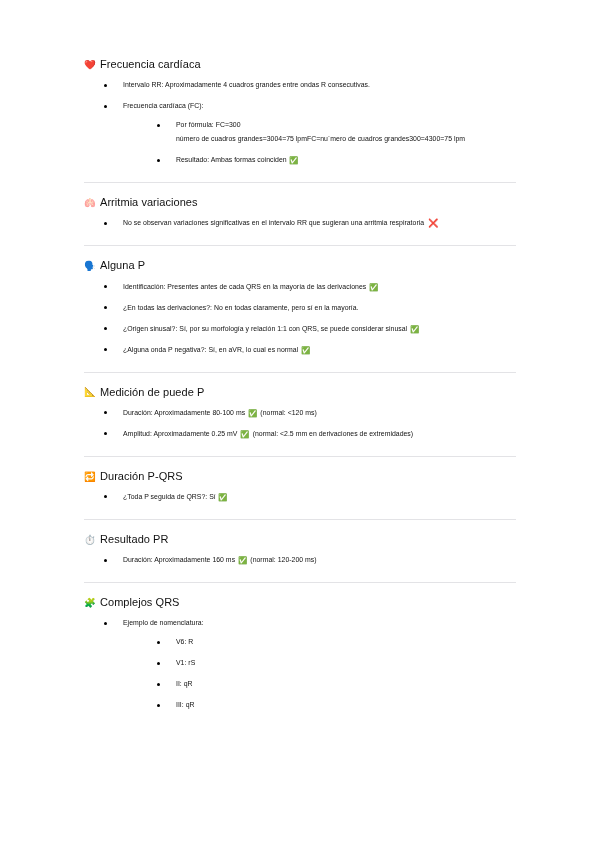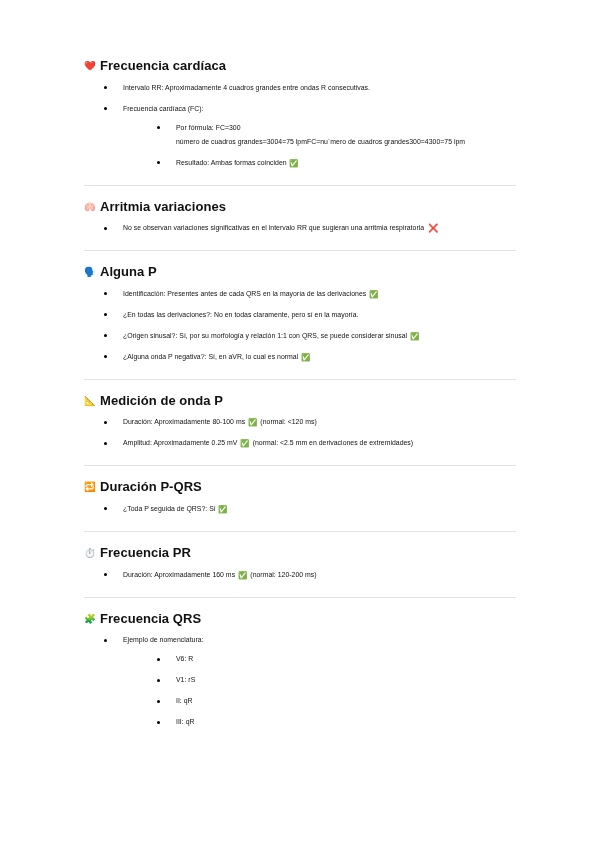--- a/index.html
+++ b/index.html
@@ -47,22 +47,22 @@
   }
   .sec-icon {
     font-size: 9.5px;
     line-height: 1;
     display: inline-block;
     width: 11px;
     text-align: center;
     flex: 0 0 auto;
   }
   .sec-title {
-    font-size: 13px;
-    font-weight: bold;
+    font-size: 11px;
+    font-weight: normal;
     letter-spacing: .05px;
     color: #111111;
     line-height: 1.2;
   }
 
   
   ul.lvl1, ul.lvl2, ul.lvl3 {
     list-style: none;
     margin: 0;
     padding: 0;
@@ -155,21 +155,21 @@
           <li class="item"><span>¿En todas las derivaciones?: No en todas claramente, pero sí en la mayoría.</span></li>
           <li class="item"><span>¿Origen sinusal?: Sí, por su morfología y relación 1:1 con QRS, se puede considerar sinusal</span> <span class="ok">✅</span></li>
           <li class="item"><span>¿Alguna onda P negativa?: Sí, en aVR, lo cual es normal</span> <span class="ok">✅</span></li>
         </ul>
         <div class="sec-spacer"></div>
       </div>
       <div class="section">
         <hr class="divider">
         <div class="sec-head">
           <span class="sec-icon">📐</span>
-          <span class="sec-title">Medición de onda P</span>
+          <span class="sec-title">Medición de puede P</span>
         </div>
         <ul class="lvl1">
           <li class="item"><span>Duración: Aproximadamente 80-100 ms</span> <span class="ok">✅</span>  <span>(normal: &lt;120 ms)</span></li>
           <li class="item"><span>Amplitud: Aproximadamente 0.25 mV</span> <span class="ok">✅</span>  <span>(normal: &lt;2.5 mm en derivaciones de extremidades)</span></li>
         </ul>
         <div class="sec-spacer"></div>
       </div>
       <div class="section">
         <hr class="divider">
         <div class="sec-head">
@@ -178,32 +178,32 @@
         </div>
         <ul class="lvl1">
           <li class="item"><span>¿Toda P seguida de QRS?: Sí</span> <span class="ok">✅</span></li>
         </ul>
         <div class="sec-spacer"></div>
       </div>
       <div class="section">
         <hr class="divider">
         <div class="sec-head">
           <span class="sec-icon">⏱️</span>
-          <span class="sec-title">Frecuencia PR</span>
+          <span class="sec-title">Resultado PR</span>
         </div>
         <ul class="lvl1">
           <li class="item"><span>Duración: Aproximadamente 160 ms</span> <span class="ok">✅</span>  <span>(normal: 120-200 ms)</span></li>
         </ul>
         <div class="sec-spacer"></div>
       </div>
       <div class="section">
         <hr class="divider">
         <div class="sec-head">
           <span class="sec-icon">🧩</span>
-          <span class="sec-title">Frecuencia QRS</span>
+          <span class="sec-title">Complejos QRS</span>
         </div>
         <ul class="lvl1">
           <li class="item"><span>Ejemplo de nomenclatura:</span><ul class="lvl2">
               <li class="item"><span>V6: R</span></li>
               <li class="item"><span>V1: rS</span></li>
               <li class="item"><span>II: qR</span></li>
               <li class="item"><span>III: qR</span></li>
             </ul></li>
         </ul>
         <div class="sec-spacer"></div>

